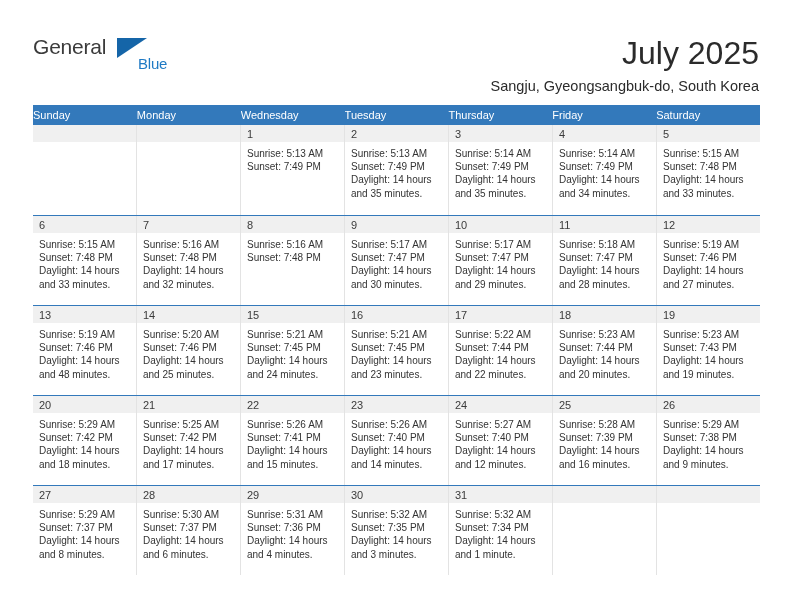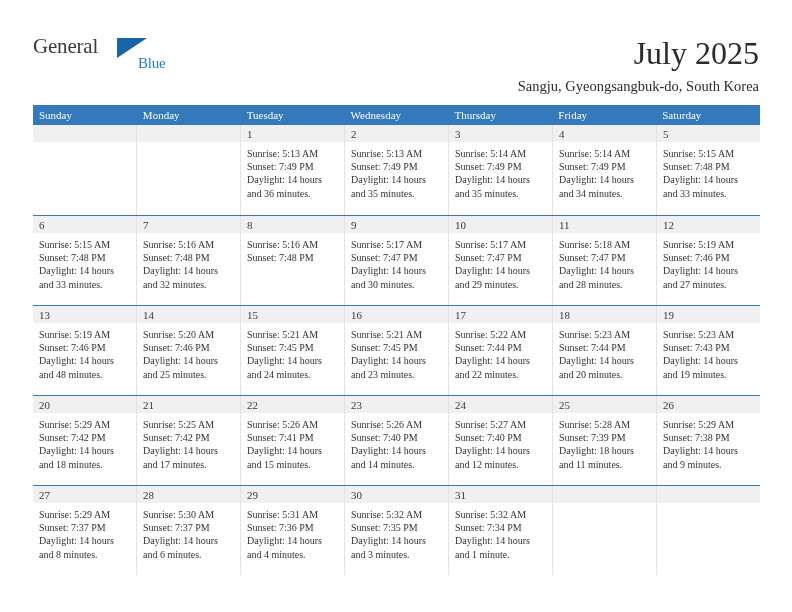--- a/index.html
+++ b/index.html
@@ -8,21 +8,20 @@
     width: 792px; height: 612px;
     background: #ffffff;
     font-family: "Liberation Sans", sans-serif;
     -webkit-font-smoothing: antialiased;
   }
   #page {
     position: relative;
     width: 792px; height: 612px;
     background: #ffffff;
     overflow: hidden;
-    font-family: Liberation Serif, serif;
   }
 
   
   .header {
     position: absolute;
     left: 0; right: 0; top: 0;
     height: 100px;
   }
   .logo {
     position: absolute;
@@ -79,21 +78,20 @@
   .weekday-row {
     display: flex;
     background: #3379bb;
     height: 20px;
   }
   .weekday {
     flex: 1 1 0;
     color: #ffffff;
     font-size: 11px;
     line-height: 20px;
-    padding-left: 6px;
     white-space: nowrap;
     overflow: hidden;
   }
   .week-row {
     display: flex;
     border-top: 1px solid #3379bb;
     height: 90px;
   }
   .week-row.first { border-top: none; }
   .day-cell {
@@ -141,22 +139,22 @@
 
     <div class="title">July 2025</div>
     <div class="subtitle">Sangju, Gyeongsangbuk-do, South Korea</div>
   </div>
 
   <div class="calendar">
 
     <div class="weekday-row">
       <div class="weekday">Sunday</div>
       <div class="weekday">Monday</div>
+      <div class="weekday">Wednesday</div>
       <div class="weekday">Tuesday</div>
-      <div class="weekday">Wednesday</div>
       <div class="weekday">Thursday</div>
       <div class="weekday">Friday</div>
       <div class="weekday">Saturday</div>
     </div>
 
     <div class="week-row first">
       <div class="day-cell empty">
         <div class="day-num-band">
             <span class="day-num"></span>
           </div>
@@ -166,21 +164,20 @@
             <span class="day-num"></span>
           </div>
       </div>
       <div class="day-cell">
         <div class="day-num-band">
             <span class="day-num">1</span>
           </div>
         <div class="day-info">
           <div>Sunrise: 5:13 AM</div>
           <div>Sunset: 7:49 PM</div>
-          <div class="daylight">Daylight: 14 hours and 36 minutes.</div>
         </div>
       </div>
       <div class="day-cell">
         <div class="day-num-band">
             <span class="day-num">2</span>
           </div>
         <div class="day-info">
           <div>Sunrise: 5:13 AM</div>
           <div>Sunset: 7:49 PM</div>
           <div class="daylight">Daylight: 14 hours and 35 minutes.</div>
@@ -414,21 +411,21 @@
           <div class="daylight">Daylight: 14 hours and 12 minutes.</div>
         </div>
       </div>
       <div class="day-cell">
         <div class="day-num-band">
             <span class="day-num">25</span>
           </div>
         <div class="day-info">
           <div>Sunrise: 5:28 AM</div>
           <div>Sunset: 7:39 PM</div>
-          <div class="daylight">Daylight: 18 hours and 11 minutes.</div>
+          <div class="daylight">Daylight: 14 hours and 16 minutes.</div>
         </div>
       </div>
       <div class="day-cell">
         <div class="day-num-band">
             <span class="day-num">26</span>
           </div>
         <div class="day-info">
           <div>Sunrise: 5:29 AM</div>
           <div>Sunset: 7:38 PM</div>
           <div class="daylight">Daylight: 14 hours and 9 minutes.</div>

